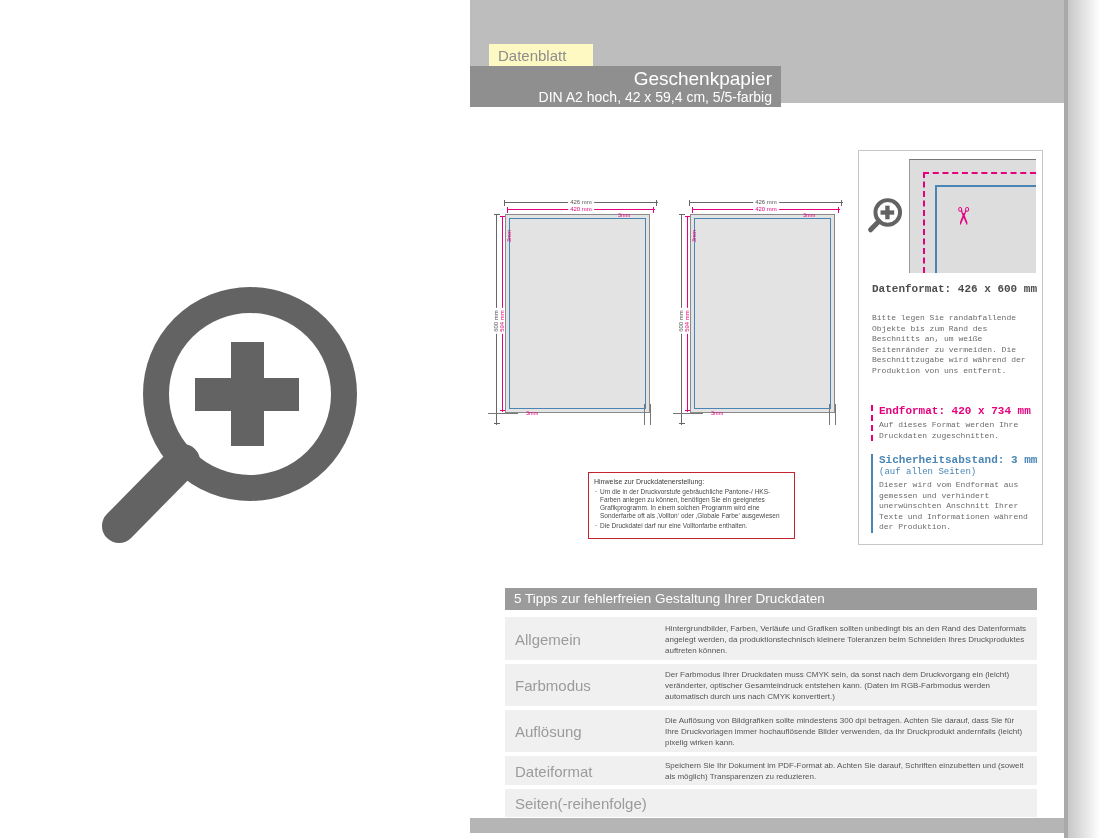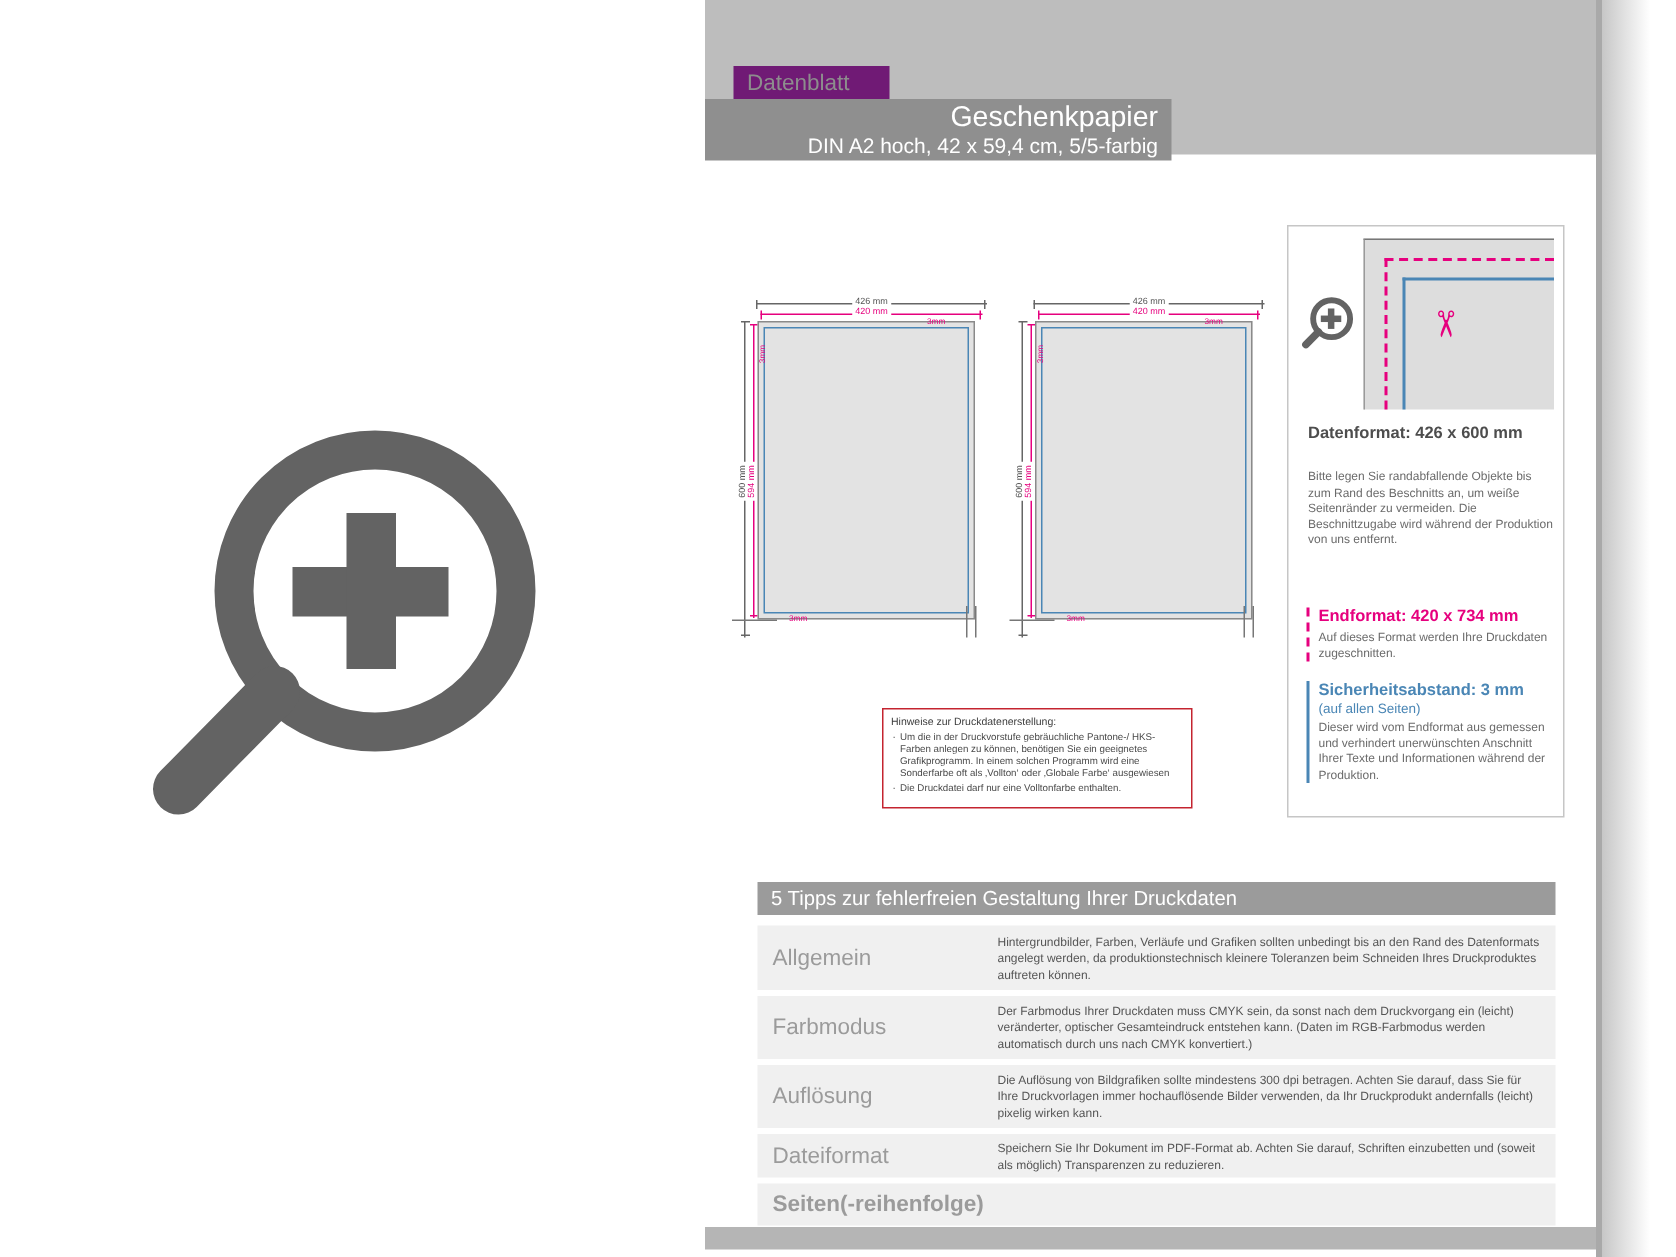--- a/index.html
+++ b/index.html
@@ -8,21 +8,21 @@
   #canvas { position:relative; width:1117px; height:838px; background:#fff; overflow:hidden; }
 
   
   .page-col { position:absolute; left:470px; top:0; width:595px; height:838px; background:#fff; }
   .page-edge { position:absolute; left:1064px; top:0; width:4px; height:838px; background:#a9a9a9; }
   .page-shadow { position:absolute; left:1068px; top:0; width:32px; height:838px;
                  background:linear-gradient(to right, rgba(130,130,130,.45), rgba(255,255,255,0)); }
 
   
   .header-gray { position:absolute; left:470px; top:0; width:594px; height:103px; background:#bdbdbd; }
-  .tab { position:absolute; left:489px; top:44px; width:104px; height:23px; background:#701a75;
+  .tab { position:absolute; left:489px; top:44px; width:104px; height:23px; background:#fef9c3;
          color:#8d8d8d; font-size:15px; line-height:23px; padding-left:9px; }
   .title-bar { position:absolute; left:470px; top:66px; width:311px; height:41px; background:#8f8f8f;
                text-align:right; padding-right:9px; }
   .title-bar .t1 { display:block; color:#fff; font-size:19px; line-height:24px; margin-top:1px; }
   .title-bar .t2 { display:block; color:#fff; font-size:14px; line-height:12px;text-align:right; }
 
   
   .zoom-big { position:absolute; left:95px; top:276px; }
 
   
@@ -54,21 +54,21 @@
                 background:#fff; border:1px solid #c6c6c6; }
   .corner { position:absolute; left:50px; top:8px; width:127px; height:114px; background:#ddd;
             border-top:1px solid #777; border-left:1px solid #9a9a9a; }
   .cut-h { position:absolute; left:13px; top:12px; right:0; height:0; border-top:2px dashed #e6007e; }
   .cut-v { position:absolute; left:13px; top:12px; bottom:0; width:0; border-left:2px dashed #e6007e; }
   .safe-h { position:absolute; left:25px; top:25px; right:0; height:0; border-top:2px solid #4a86b5; }
   .safe-v { position:absolute; left:25px; top:25px; bottom:0; width:0; border-left:2px solid #4a86b5; }
   .scissors { position:absolute; left:43px; top:42px; font-size:24px; color:#e6007e;
               transform:rotate(90deg); font-family:"DejaVu Sans",sans-serif; }
   .zoom-small { position:absolute; left:8px; top:46px; }
-  .sec { position:absolute; left:13px; right:4px; }
+  .sec { position:absolute; left:13px; right:4px;font-family:Liberation Mono, monospace; }
   .sec h3 { font-size:11px; color:#4d4d4d; line-height:13px; }
   .sec p { font-size:8px; color:#6b6b6b; line-height:10.5px; margin-top:2px; }
   .sec.end { left:12px; border-left:2px dashed #e6007e; padding-left:6px; }
   .sec.end h3 { color:#e6007e; }
   .sec.safe { left:12px; border-left:2px solid #4a86b5; padding-left:6px; }
   .sec.safe h3 { color:#4a86b5; }
   .sec .sub { font-size:9px; color:#4a86b5; line-height:11px; }
 
   
   .hinweise { position:absolute; left:588px; top:472px; width:207px; height:67px;
@@ -80,21 +80,21 @@
   
   .tips-header { position:absolute; left:505px; top:588px; width:532px; height:22px;
                  background:#9b9b9b; color:#fff; font-size:13.5px; line-height:22px; padding-left:9px; }
   .tip-row { position:absolute; left:505px; width:532px; background:#f0f0f0; }
   .tip-row .lbl { position:absolute; left:10px; top:50%; transform:translateY(-50%);
                   font-size:15px; color:#9b9b9b; }
   .tip-row .txt { position:absolute; left:160px; right:8px; top:50%; transform:translateY(-50%);
                   font-size:8px; color:#555; line-height:11px; }
   .r1 { top:617px; height:43px; } .r2 { top:664px; height:42px; }
   .r3 { top:710px; height:42px; } .r4 { top:756px; height:29px; }
-  .r5 { top:789px; height:28px;font-weight:bold; }
+  .r5 { top:789px; height:28px; }
 
   .footer-bar { position:absolute; left:470px; top:818px; width:594px; height:15px; background:#b5b5b5; }
 </style>
 </head>
 <body>
 
 <div id="canvas">
 
   <div class="page-col"></div>
   <div class="header-gray"></div>

